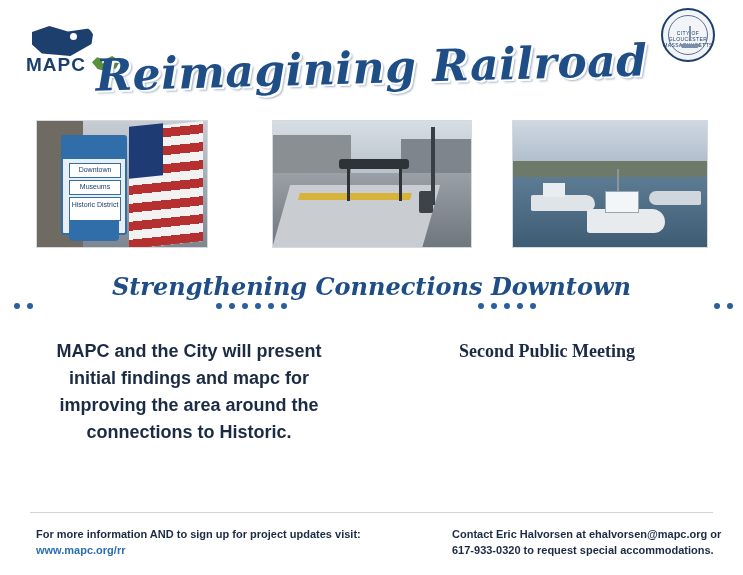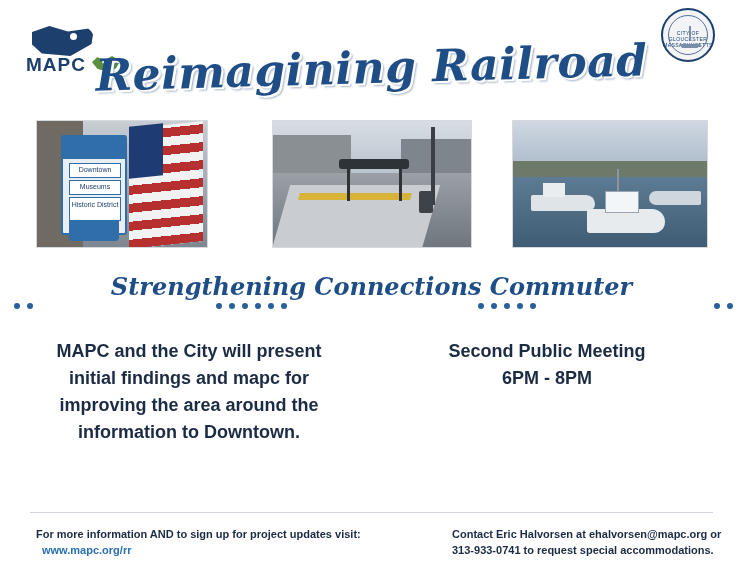--- a/index.html
+++ b/index.html
@@ -226,21 +226,21 @@
   .col {
     position: absolute;
     top: 338px;
     font-size: 18px;
     font-weight: bold;
     line-height: 27px;
     color: #1b2b44;
     text-align: center;
   }
   .col-left  { left: 24px;  width: 330px; }
-  .col-right { left: 382px; width: 330px; }
+  .col-right { left: 382px; width: 330px; font-family: Liberation Serif, serif; }
 
   
   .footer-line {
     position: absolute;
     left: 30px;
     right: 30px;
     top: 512px;
     height: 1px;
     background: #cfd4da;
   }
@@ -250,21 +250,20 @@
     font-size: 11px;
     font-weight: bold;
     line-height: 16px;
     color: #1b2b44;
   }
   .footer-left  { left: 36px;  width: 330px; }
   .footer-right { left: 452px; width: 270px; }
   .footer a, .footer .link {
     color: #2a6fb0;
     text-decoration: none;
-    margin-left: 6px;
   }
 </style>
 </head>
 <body>
 
 <div class="mapc-logo">
   <div class="mapc-shape"></div>
   <div class="mapc-dot"></div>
   <div class="mapc-text">MAPC</div>
   <div class="mapc-mass"></div>
@@ -339,36 +338,35 @@
     <span></span>
     <span></span>
     <span></span>
   </div>
   <div class="dots d-right">
     <span></span>
     <span></span>
   </div>
 </div>
 
-<div class="subtitle">Strengthening Connections Commuter</div>
+<div class="subtitle">Strengthening Connections Downtown</div>
 
 <div class="col col-left">
   <div>MAPC and the City will present</div>
   <div>initial findings and mapc for</div>
   <div>improving the area around the</div>
-  <div>information to Downtown.</div>
+  <div>connections to Historic.</div>
 </div>
 
 <div class="col col-right">
   <div>Second Public Meeting</div>
-  <div>6PM - 8PM</div>
 </div>
 
 <div class="footer-line"></div>
 
 <div class="footer footer-left">
   <span>For more information AND to sign up for project updates visit:</span>
   <span class="link">www.mapc.org/rr</span>
 </div>
 
 <div class="footer footer-right">
-  <span>Contact Eric Halvorsen at ehalvorsen@mapc.org or 313-933-0741 to request special accommodations.</span>
+  <span>Contact Eric Halvorsen at ehalvorsen@mapc.org or 617-933-0320 to request special accommodations.</span>
 </div>
 
 </body></html>

